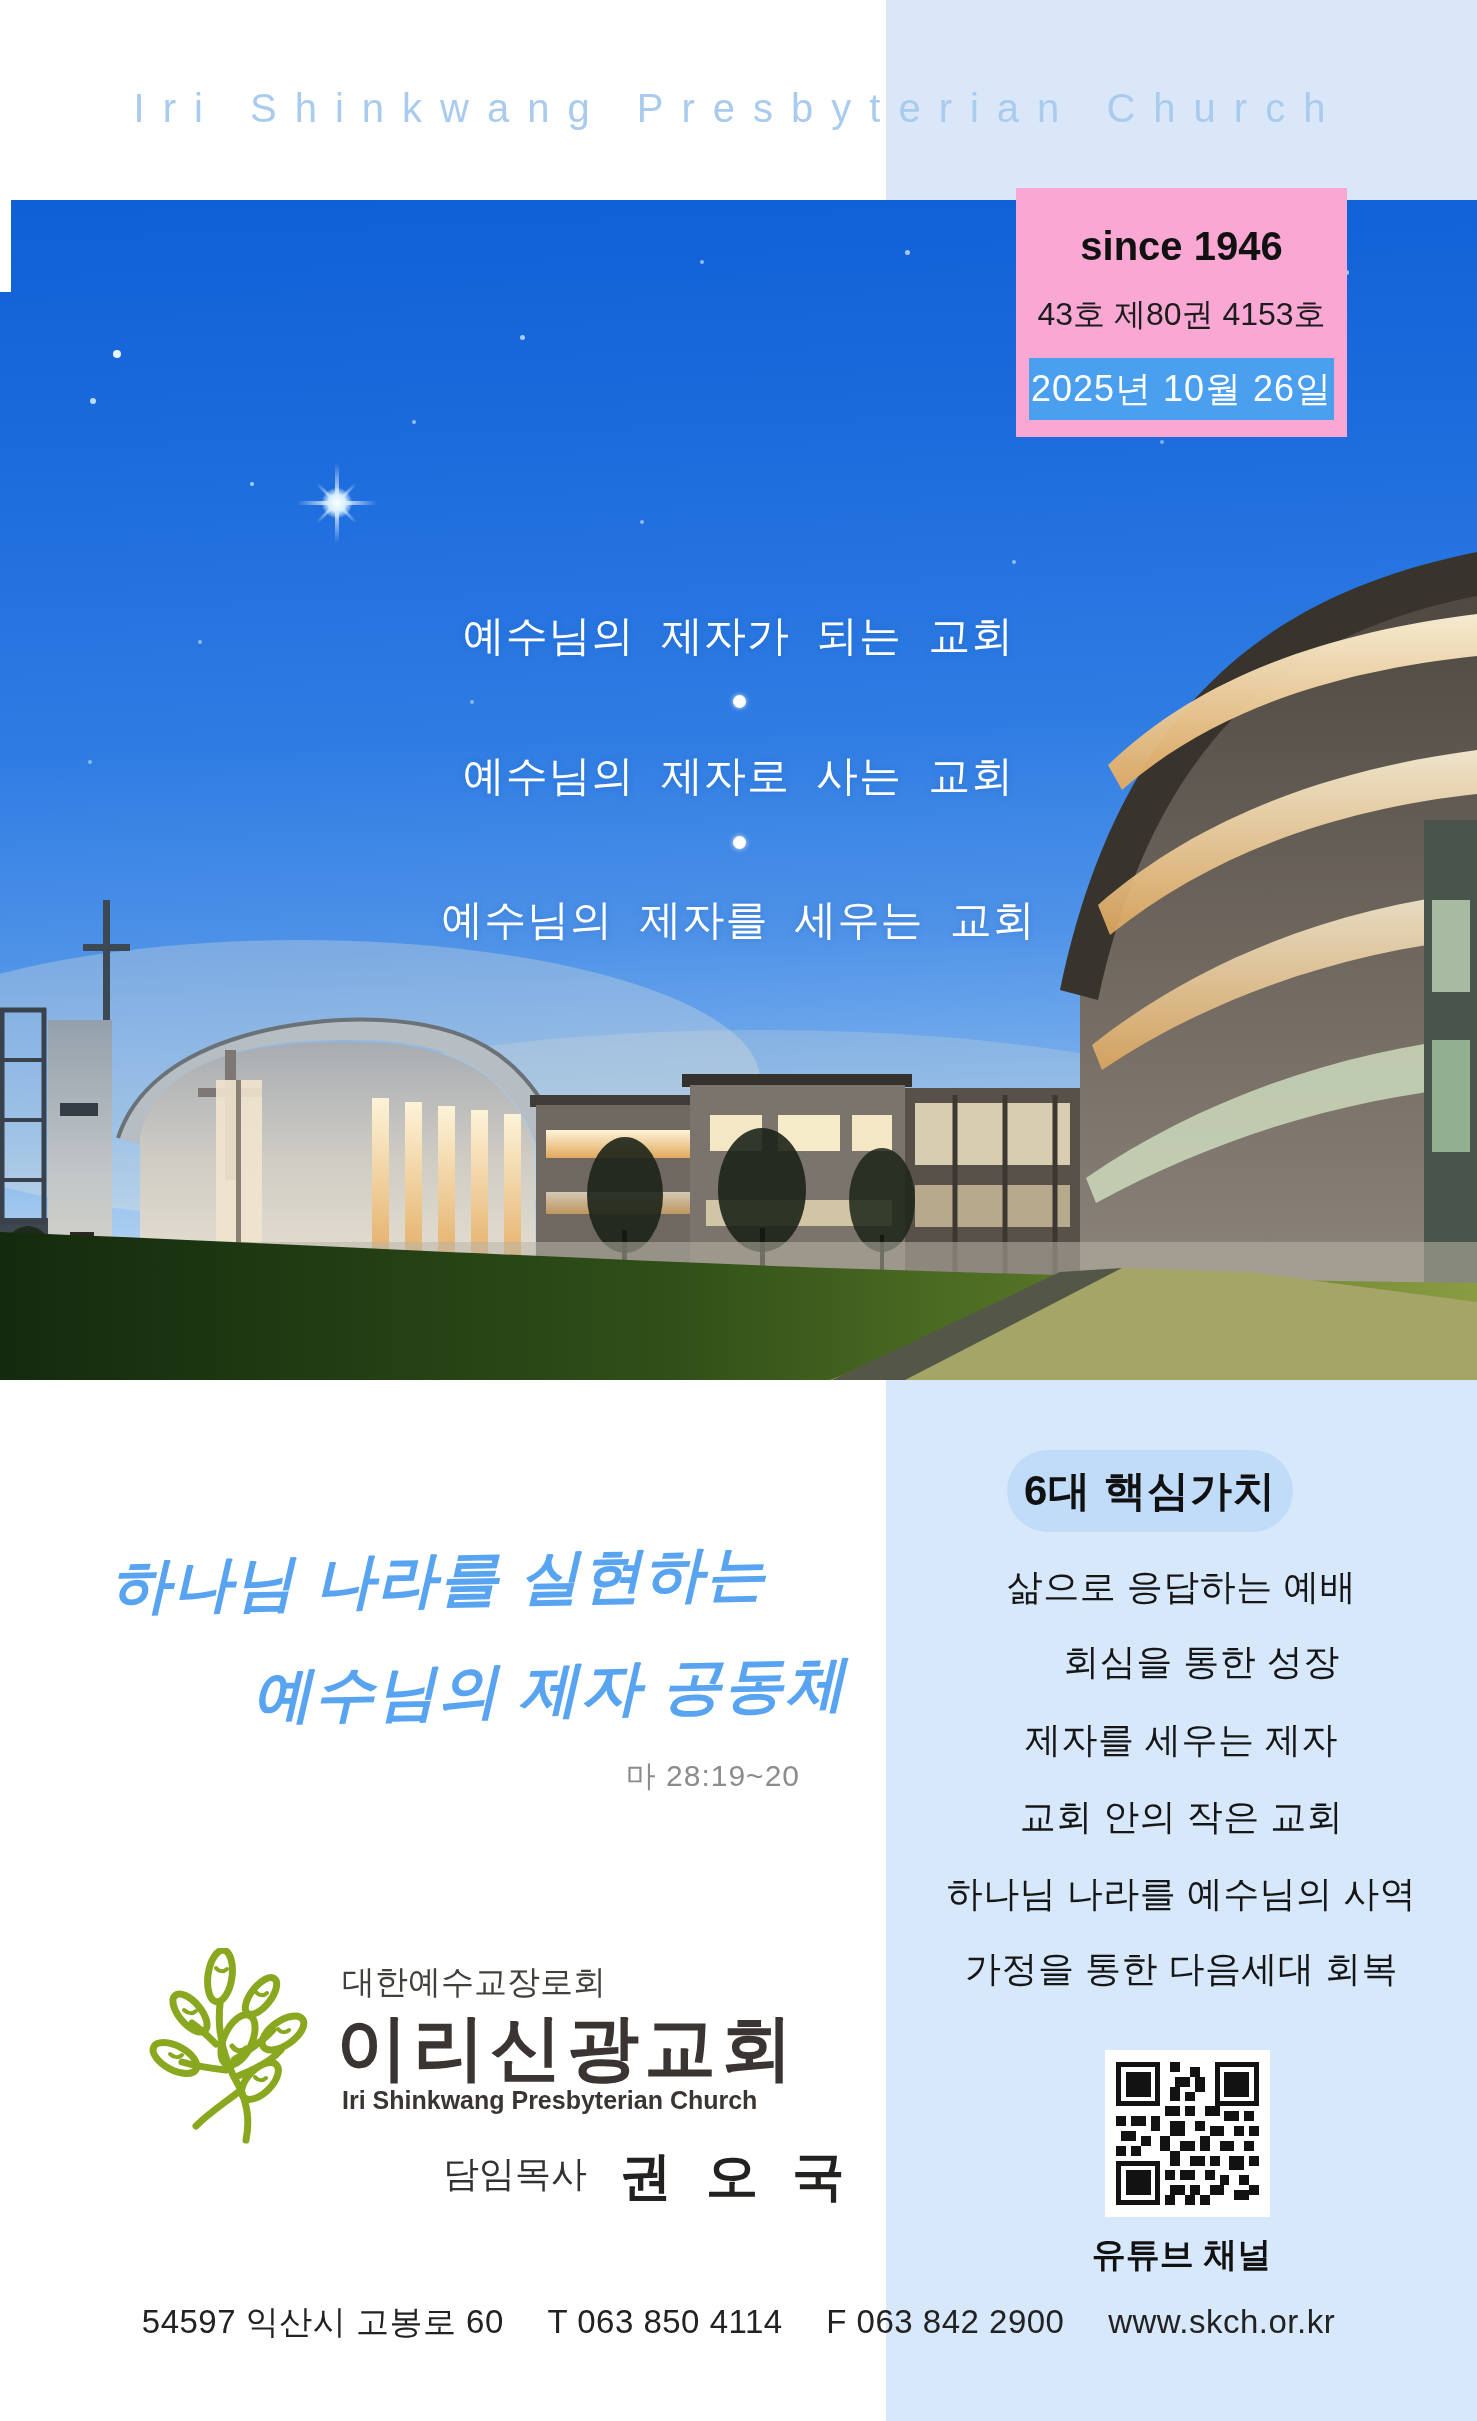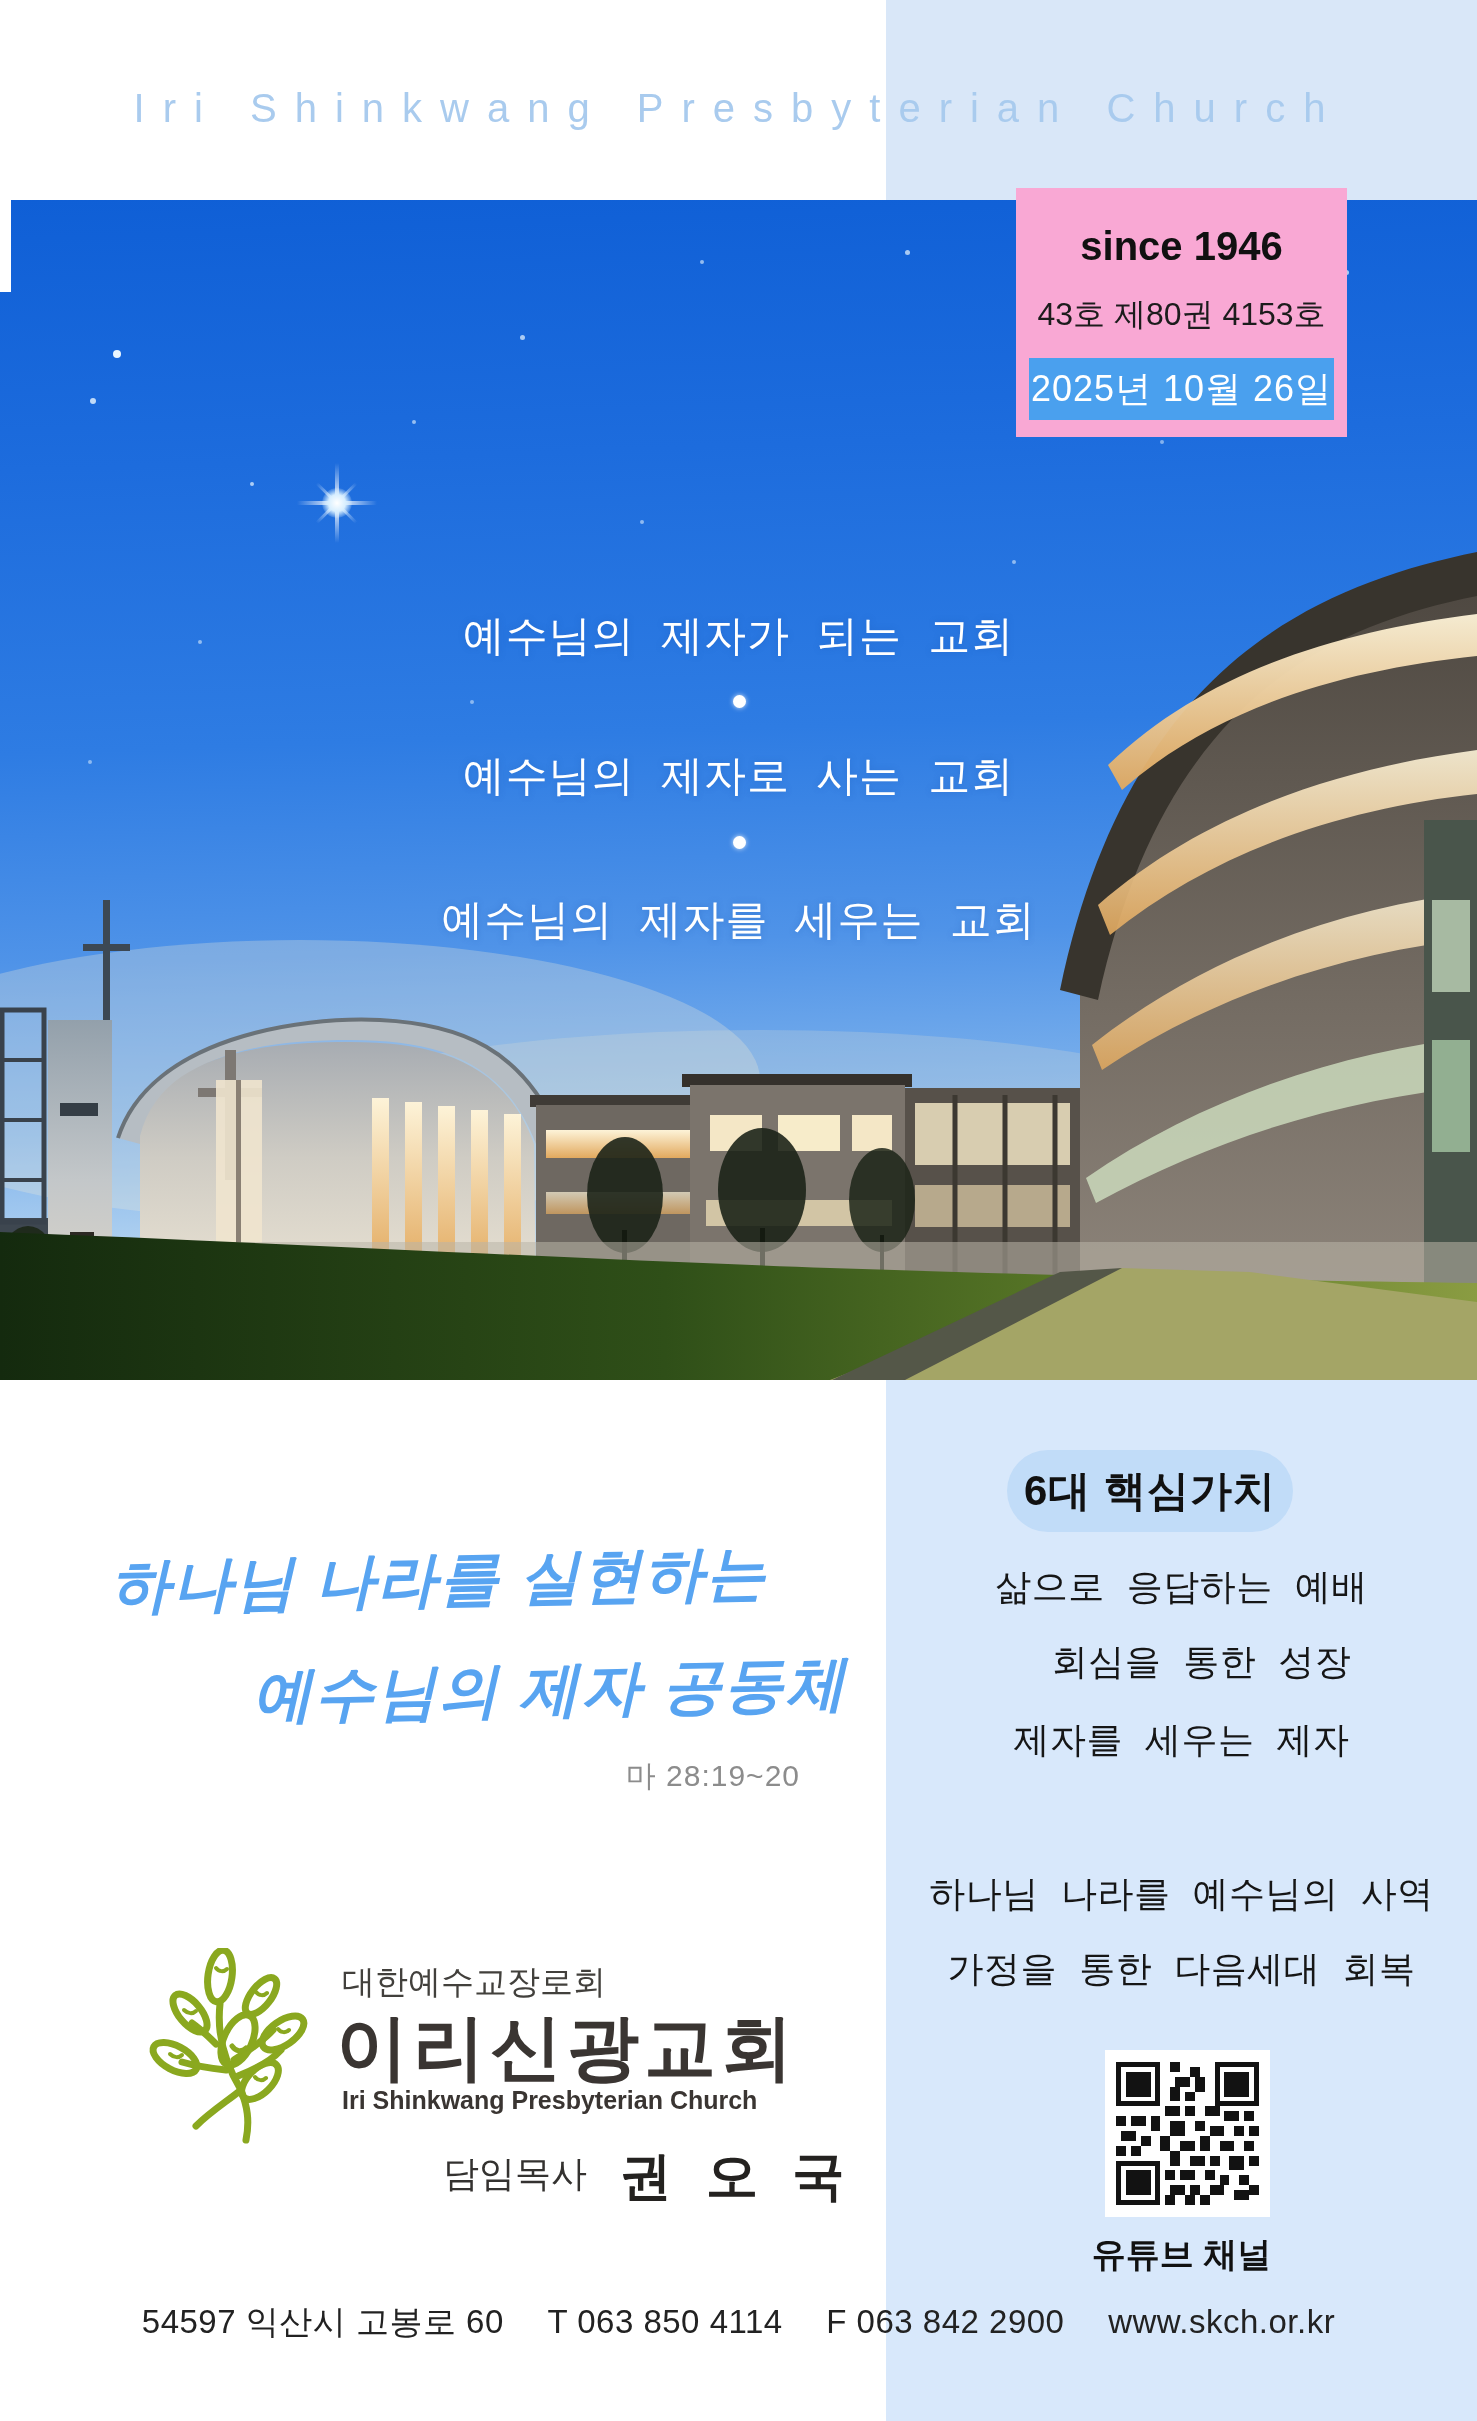--- a/index.html
+++ b/index.html
@@ -71,21 +71,21 @@
   .pastor-name{font-size:52px;font-weight:bold;color:#242220;letter-spacing:10px;margin-left:28px;}
   
   .values-panel{position:absolute;left:886px;top:1380px;width:591px;height:1041px;background:#d8e8fb;}
   .values-pill{
     position:absolute;left:121px;top:70px;width:286px;height:82px;border-radius:41px;
     background:#c1dcf8;text-align:center;line-height:82px;
     font-size:42px;font-weight:bold;color:#111111;letter-spacing:1px;
   }
   .value-item{
     position:absolute;left:0;width:591px;height:77px;text-align:center;
-    font-size:36px;color:#161616;letter-spacing:0.5px;white-space:nowrap;font-family:Liberation Mono, monospace;
+    font-size:36px;color:#161616;letter-spacing:0.5px;white-space:nowrap;
   }
   .qr-box{position:absolute;left:219px;top:670px;width:165px;height:167px;background:#ffffff;}
   .qr-box svg{position:absolute;left:11px;top:12px;}
   .qr-caption{position:absolute;left:0;top:852px;width:591px;text-align:center;
     font-size:34px;font-weight:bold;color:#111111;}
   
   .footer-line{
     position:absolute;left:0;top:2300px;width:1477px;text-align:center;
     font-size:33px;color:#222222;white-space:nowrap;letter-spacing:0.5px;
   }
@@ -283,20 +283,21 @@
   <div class="pastor-row">
     <span class="pastor-title">담임목사</span>
     <span class="pastor-name">권 오 국</span>
   </div>
 
   <div class="values-panel">
     <div class="values-pill">6대 핵심가치</div>
     <div class="value-item" style="top:183px;">삶으로 응답하는 예배</div>
     <div class="value-item" style="top:258px;padding-left:20px;">회심을 통한 성장</div>
     <div class="value-item" style="top:336px;">제자를 세우는 제자</div>
+    <div class="value-item" style="top:413px;">교회 안의 작은 교회</div>
     <div class="value-item" style="top:490px;">하나님 나라를 예수님의 사역</div>
     <div class="value-item" style="top:565px;">가정을 통한 다음세대 회복</div>
 
     <div class="qr-box">
       <svg width="143" height="143" viewBox="0 0 29 29" shape-rendering="crispEdges">
         <g fill="#121212">
           <rect x="0" y="0" width="9" height="9" fill="#ffffff"></rect>
           <path d="M0,0h9v9h-9z M1,1v7h7v-7z" fill-rule="evenodd"></path>
           <rect x="2" y="2" width="5" height="5"></rect>
           <path d="M20,0h9v9h-9z M21,1v7h7v-7z" fill-rule="evenodd"></path>

